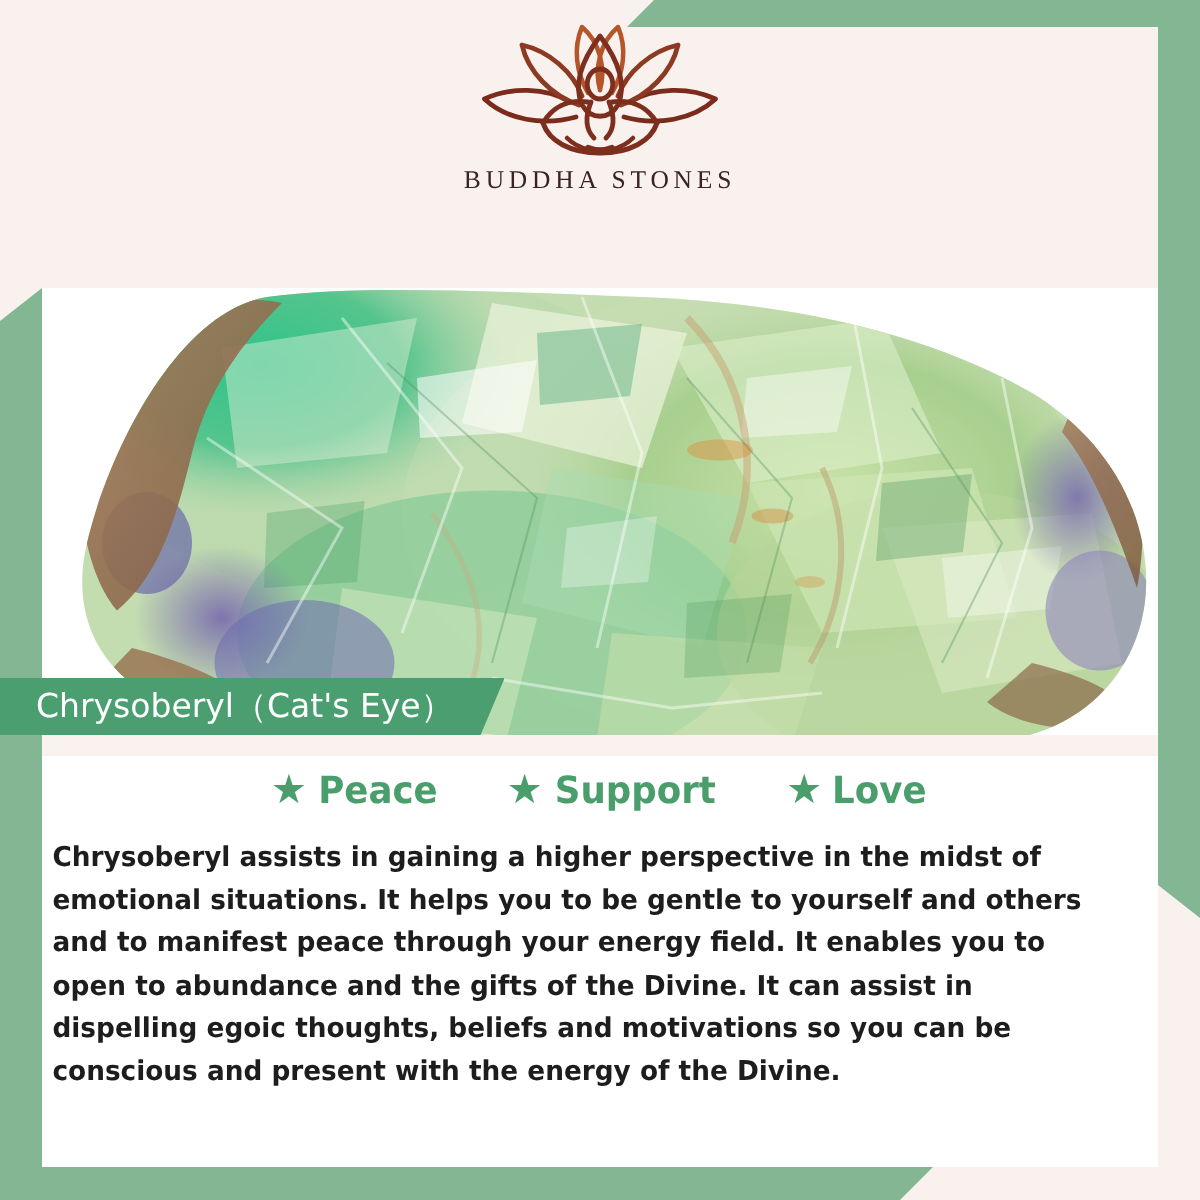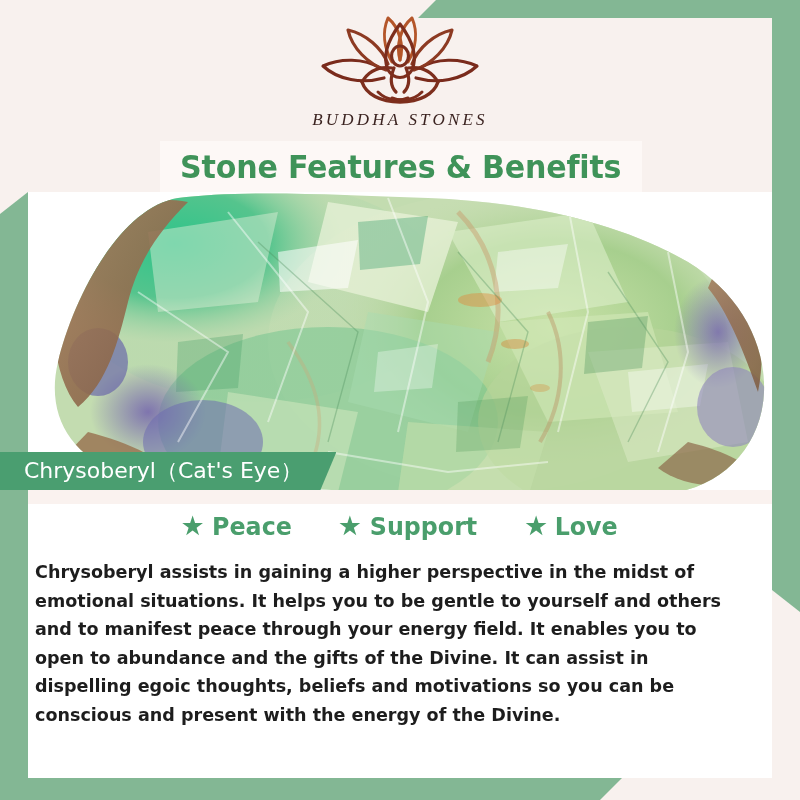--- a/index.html
+++ b/index.html
@@ -71,21 +71,20 @@
     top: 0;
     width: 800px;
     height: 192px;
   }
   .logo-wrap {
     position: absolute;
     left: 0;
     top: 14px;
     width: 800px;
     text-align: center;
-    font-style: italic;
   }
   .logo-mark {
     display: block;
     margin: 0 auto;
   }
   .logo-text {
     display: block;
     margin-top: 2px;
     font-family: "Liberation Serif", serif;
     font-size: 17px;
@@ -243,23 +242,20 @@
             <path d="M50 68 C54 80 68 88 88 88 C108 88 122 80 126 68" stroke="#7d2e1d" stroke-width="3.4"></path>
             <path d="M66 78 C74 86 86 88 96 84" stroke="#7d2e1d" stroke-width="3.0"></path>
             <path d="M110 78 C102 86 90 88 80 84" stroke="#7d2e1d" stroke-width="3.0"></path>
           </g>
         </svg>
       </span>
       <span class="logo-text">BUDDHA STONES</span>
     </div>
   </div>
 
-  <div class="title-strip">
-    <span class="title-text">Stone Features &amp; Benefits</span>
-  </div>
 
   <div class="photo">
     <svg width="744" height="311" viewBox="0 0 744 311" aria-hidden="true">
       <defs>
         <clipPath id="stoneClip">
           <path d="M150 6 C210 -2 300 2 400 6 C500 10 590 30 660 70
                    C710 100 738 150 736 200 C734 250 700 290 650 300
                    C560 316 430 310 330 306 C230 302 140 298 90 280
                    C40 262 18 220 30 170 C44 110 90 16 150 6 Z"></path>
         </clipPath>

